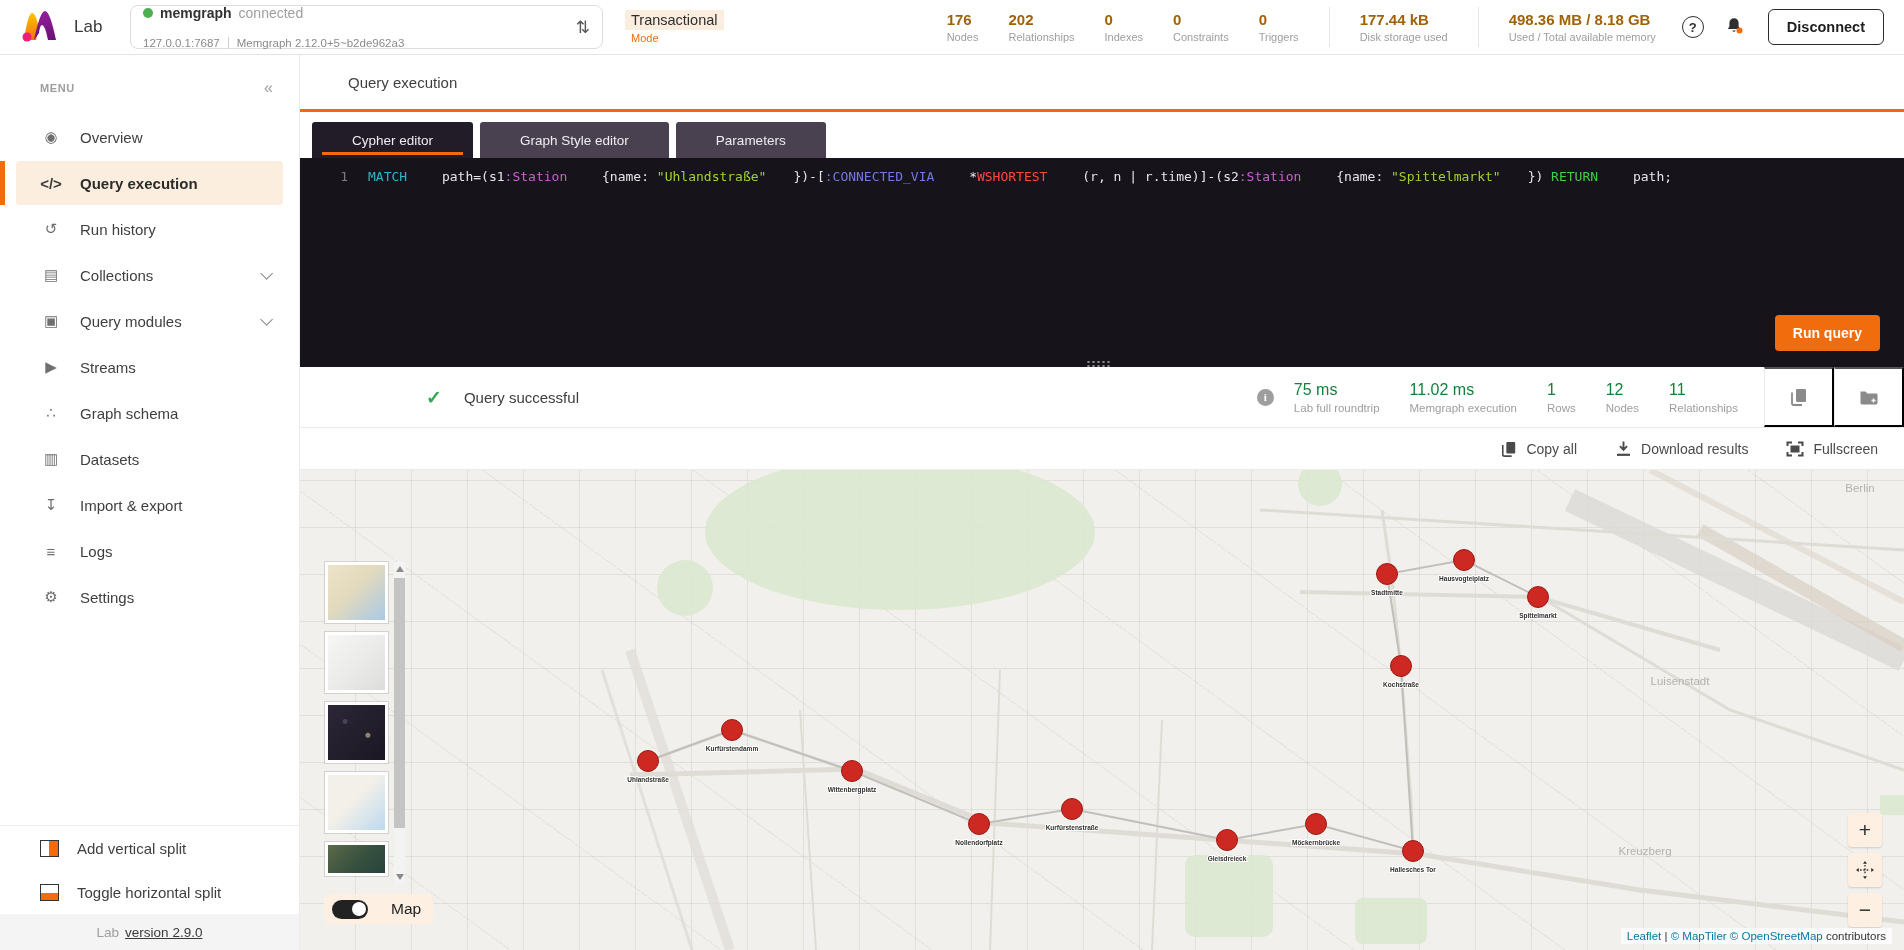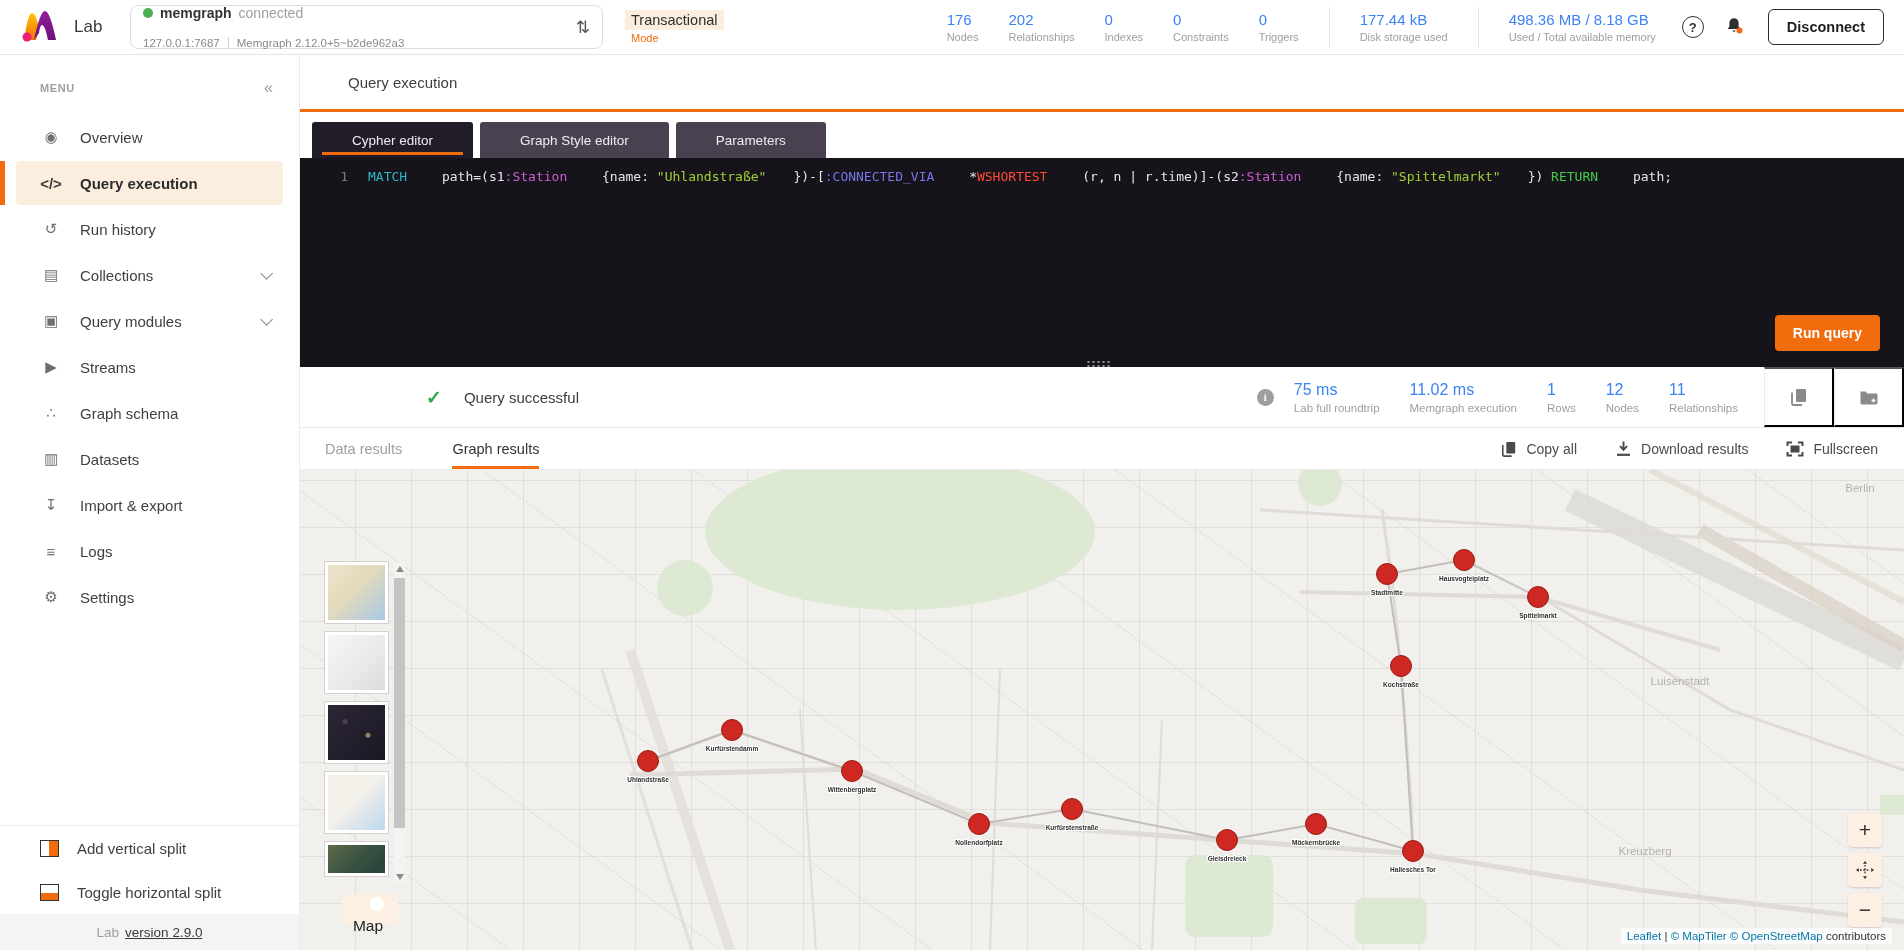--- a/index.html
+++ b/index.html
@@ -18,21 +18,21 @@
   .conn-dot { width:10px; height:10px; border-radius:50%; background:#4caf50; }
   .conn-name { font-weight:700; color:#333; }
   .conn-status { color:#9e9e9e; }
   .conn-line2 { font-size:11.5px; color:#8a8a8a; margin-top:16px; display:flex; gap:0; }
   .conn-ver { border-left:1px solid #cfcfcf; padding-left:8px; margin-left:8px; }
   .swap-ico { font-size:17px; color:#555; }
   .mode-chip { margin-left:22px; flex:0 0 auto; }
   .mode-chip .v { font-size:14.5px; color:#2e2e2e; background:#fceede; padding:2px 6px; }
   .mode-chip .l { font-size:11px; color:#f06c0c; margin-top:3px; padding-left:6px; }
   .hstats { display:flex; align-items:center; gap:30px; margin-left:auto; }
-  .stat .stat-v { font-size:15px; font-weight:400; color:#3b82f6; white-space:nowrap; }
+  .stat .stat-v { font-size:15px; font-weight:700; color:#a16207; white-space:nowrap; }
   .stat .stat-l { font-size:11px; color:#9e9e9e; margin-top:3px; white-space:nowrap; }
   .vdiv { width:1px; height:40px; background:#e6e6e6; }
   .top-icons { display:flex; align-items:center; gap:20px; margin-left:26px; }
   .help-btn { width:22px; height:22px; border:1.7px solid #2f2f2f; border-radius:50%;
     font-size:13px; font-weight:700; display:flex; align-items:center; justify-content:center; color:#2f2f2f; }
   .bell-wrap { position:relative; width:20px; height:22px; }
   .disconnect { margin:0 20px 0 24px; border:1.6px solid #2b2b2b; border-radius:6px; background:#fff;
     font-size:14.5px; font-weight:700; color:#1f1f1f; padding:9px 18px; font-family:inherit; }
 
   
@@ -88,21 +88,21 @@
 
   .statusbar { height:61px; background:#fff; border-bottom:1px solid #e9e9e9; display:flex; align-items:center; }
   .st-left { display:flex; align-items:center; gap:22px; padding-left:126px; }
   .okmark { color:#2faa53; font-size:19px; font-weight:700; }
   .st-msg { font-size:15px; color:#3c3c3c; }
   .st-right { display:flex; align-items:center; margin-left:auto; height:100%; }
   .info-ico { width:17px; height:17px; border-radius:50%; background:#9e9e9e; color:#fff; font-size:11px;
     font-weight:700; display:flex; align-items:center; justify-content:center; margin-right:20px;
     font-family:"Liberation Serif", serif; }
   .metrics { display:flex; align-items:center; gap:30px; margin-right:26px; }
-  .metric .stat-v { font-size:16px; font-weight:500; color:#3b82f6; white-space:nowrap; }
+  .metric .stat-v { font-size:16px; font-weight:500; color:#15803d; white-space:nowrap; }
   .metric .stat-l { font-size:11.5px; color:#9e9e9e; margin-top:3px; white-space:nowrap; }
   .st-iconbtn { width:70px; height:100%; border-left:1px solid #ececec; display:flex; align-items:center;
     justify-content:center; color:#8a8a8a; background:#fff; }
 
   .results-header { height:42px; background:#fff; border-bottom:1px solid #ececec; display:flex; align-items:center; }
   .rtabs { display:flex; gap:50px; padding-left:25px; height:100%; }
   .rtab { display:flex; align-items:center; height:100%; font-size:14.5px; color:#9e9e9e; position:relative; }
   .rtab.active { color:#333; }
   .rtab.active::after { content:""; position:absolute; left:0; right:0; bottom:0; height:3px; background:#f06c0c; }
   .ractions { display:flex; gap:38px; margin-left:auto; padding-right:26px; }
@@ -126,22 +126,22 @@
               radial-gradient(circle at 70% 55%, #8d8468 0 2px, transparent 3px),
               linear-gradient(135deg,#2c2636 0%,#1b1723 100%); }
   .thumb.t4 { background:linear-gradient(135deg,#f3f0e9 0 45%,#bcd9ee 100%); }
   .thumb.t5 { height:34px; background:linear-gradient(135deg,#5d6b49 0%,#37503f 55%,#26433c 100%); margin-bottom:0; }
   .thumb-scroll { position:absolute; left:94px; top:92px; width:11px; height:322px; background:#f3f3f3; }
   .ts-up, .ts-down { position:absolute; left:2px; width:0; height:0; border-left:4px solid transparent; border-right:4px solid transparent; }
   .ts-up { top:4px; border-bottom:6px solid #8a8a8a; }
   .ts-down { bottom:4px; border-top:6px solid #8a8a8a; }
   .ts-thumb { position:absolute; left:0; top:16px; width:11px; height:250px; background:#c4c4c4; }
 
-  .map-toggle { position:absolute; left:42px; bottom:26px; height:30px; background:#fdf0e2; border-radius:6px;
-    display:flex; align-items:center; gap:23px; padding:0 12px 0 8px;flex-direction:column; }
+  .map-toggle { position:absolute; left:24px; bottom:26px; height:30px; background:#fdf0e2; border-radius:6px;
+    display:flex; align-items:center; gap:23px; padding:0 12px 0 8px; }
   .switch { width:36px; height:19px; background:#222; border-radius:10px; position:relative; }
   .switch::after { content:""; position:absolute; right:2.5px; top:2.5px; width:14px; height:14px; border-radius:50%; background:#fff; }
   .map-toggle .lbl { font-size:15.5px; color:#222; }
 
   .zoom-ctrls { position:absolute; right:22px; top:343px; display:flex; flex-direction:column; gap:6px; }
   .zbtn { width:34px; height:34px; background:#fdf0e2; border:none; border-radius:4px; font-size:21px;
     color:#2f2f2f; display:flex; align-items:center; justify-content:center; box-shadow:0 1px 2px rgba(0,0,0,.15);
     font-family:inherit; }
 
   .attribution { position:absolute; right:12px; bottom:6px; background:rgba(255,255,255,.75); padding:2px 6px;
@@ -363,24 +363,20 @@
       <button class="st-iconbtn">
           <svg width="20" height="18" viewBox="0 0 20 18">
             <path d="M1.5 3.5h5l1.8 2h9.2a1 1 0 0 1 1 1V15a1.4 1.4 0 0 1-1.4 1.4H2.9A1.4 1.4 0 0 1 1.5 15z" fill="currentColor"></path>
             <path d="M14.5 10.5v4M12.5 12.5h4" stroke="#fff" stroke-width="1.4"></path>
           </svg>
         </button>
     </div>
   </div>
 
   <div class="results-header">
-    <div class="rtabs">
-        <div class="rtab">Data results</div>
-        <div class="rtab active">Graph results</div>
-      </div>
     <div class="ractions">
         <button class="raction">
           <span>
             <svg width="16" height="18" viewBox="0 0 18 20">
               <rect x="6" y="2" width="10" height="13" rx="1.2" fill="currentColor"></rect>
               <path d="M12 18H3.4A1.4 1.4 0 0 1 2 16.6V5.5" fill="none" stroke="currentColor" stroke-width="1.8"></path>
             </svg>
           </span>
           <span>Copy all</span>
         </button>

